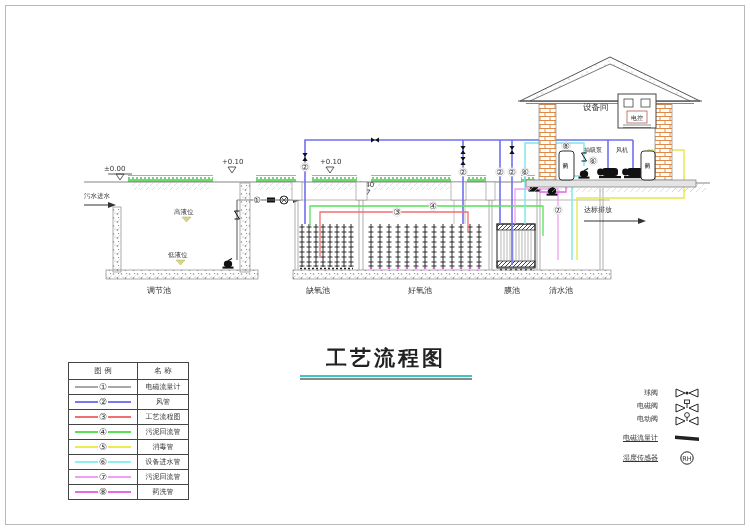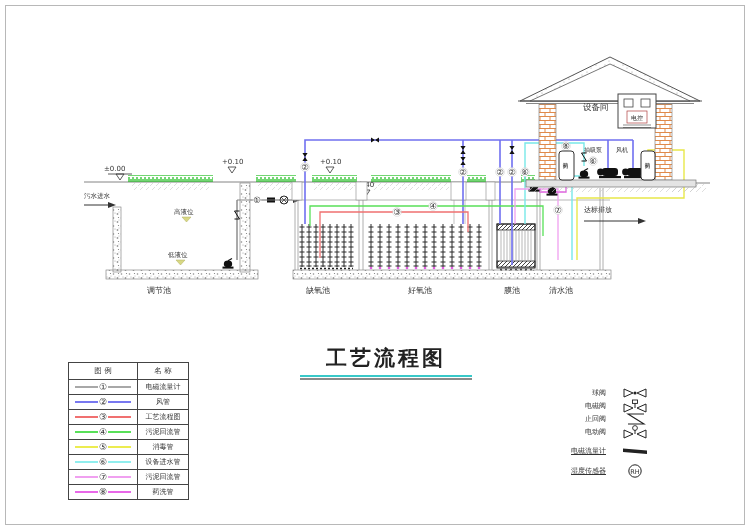--- a/index.html
+++ b/index.html
@@ -16,21 +16,21 @@
   #legend{position:absolute;left:68px;top:362px;width:119px;border:1px solid #444;
     font-size:7px;color:#333;background:#fff;}
   .lrow{display:flex;height:14px;border-top:1px solid #444;}
   .lrow.head{height:16px;border-top:none;font-size:7.5px;}
   .lcell-sym{width:68px;border-right:1px solid #444;position:relative;
     display:flex;align-items:center;justify-content:center;}
   .lcell-name{flex:1;display:flex;align-items:center;justify-content:center;text-align:center;}
   .lline{position:absolute;left:6px;right:6px;top:50%;height:2px;margin-top:-1px;}
   .lnum{position:relative;background:#fff;font-size:9px;line-height:9px;padding:0 1px;color:#333;}
   
-  #symlegend{position:absolute;left:544px;top:386px;width:130px;font-size:7px;color:#333;}
+  #symlegend{position:absolute;left:596px;top:386px;width:130px;font-size:7px;color:#333;}
   .srow{display:flex;align-items:center;height:13px;}
   .srow.gap{margin-top:5px;height:15px;text-decoration:underline;}
   .slabel{width:62px;text-align:right;padding-right:14px;}
   .sicon{width:30px;height:14px;}
 </style>
 </head>
 <body>
 
 <div id="page">
 <div id="frame"></div>
@@ -416,26 +416,20 @@
   </div>
   <div class="srow">
     <div class="slabel">电磁阀</div>
     <svg class="sicon" viewBox="0 0 30 14">
       <path d="M4,5 L13,9 L4,13 Z M26,5 L17,9 L26,13 Z" fill="none" stroke="#222" stroke-width="1"></path>
       <line x1="15" y1="9" x2="15" y2="4" stroke="#222" stroke-width="1"></line>
       <rect x="12.5" y="1" width="5" height="3.4" fill="none" stroke="#222" stroke-width="0.9"></rect>
     </svg>
   </div>
   <div class="srow">
-    <div class="slabel">止回阀</div>
-    <svg class="sicon" viewBox="0 0 30 14">
-      <path d="M24,2 L8,2 L24,12 L8,12" fill="none" stroke="#222" stroke-width="1.1"></path>
-    </svg>
-  </div>
-  <div class="srow">
     <div class="slabel">电动阀</div>
     <svg class="sicon" viewBox="0 0 30 14">
       <path d="M4,5 L13,9 L4,13 Z M26,5 L17,9 L26,13 Z" fill="none" stroke="#222" stroke-width="1"></path>
       <line x1="15" y1="9" x2="15" y2="5" stroke="#222" stroke-width="1"></line>
       <circle cx="15" cy="3" r="2.4" fill="none" stroke="#222" stroke-width="0.9"></circle>
     </svg>
   </div>
   <div class="srow gap">
     <div class="slabel">电磁流量计</div>
     <svg class="sicon" viewBox="0 0 30 14">

